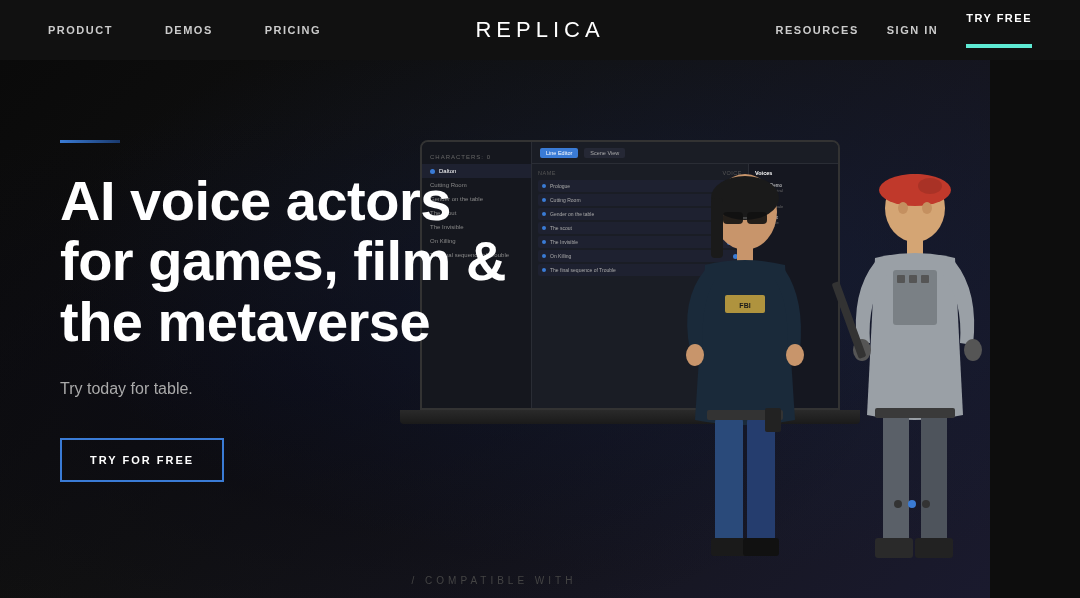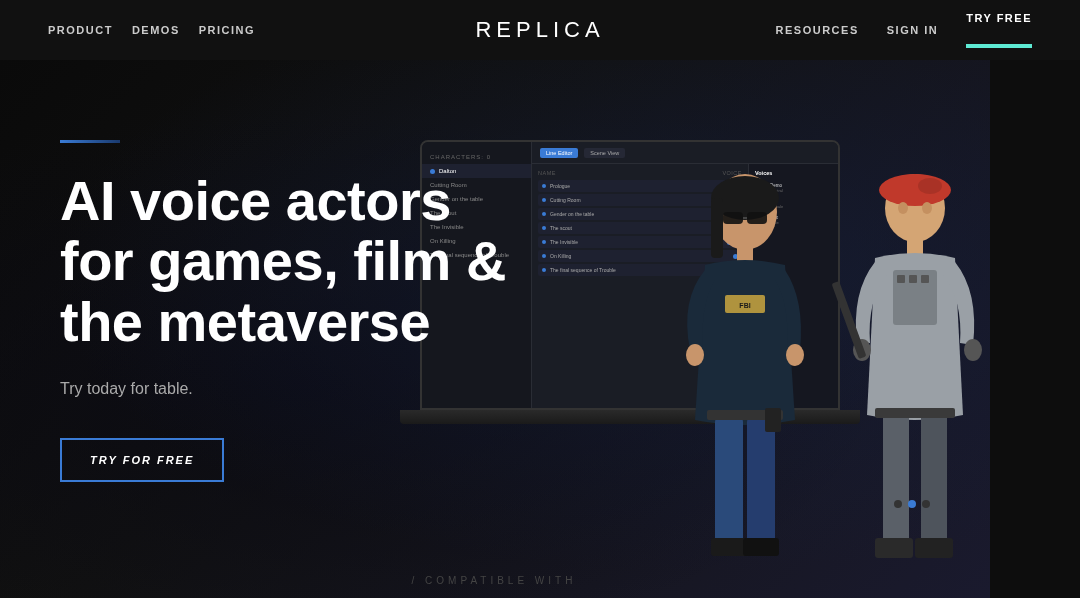--- a/index.html
+++ b/index.html
@@ -18,21 +18,21 @@
       align-items: center;
       justify-content: space-between;
       padding: 0 48px;
       height: 60px;
       background: #111;
       position: relative;
       z-index: 10;
     }
     .nav-left {
       display: flex;
-      gap: 19px;
+      gap: 52px;
     }
     .nav-left a {
       color: #ccc;
       text-decoration: none;
       font-size: 11px;
       font-weight: 600;
       letter-spacing: 1.5px;
       text-transform: uppercase;
     }
     .nav-logo {
@@ -116,21 +116,20 @@
       color: #fff;
       text-decoration: none;
       font-size: 11px;
       font-weight: 700;
       letter-spacing: 2px;
       text-transform: uppercase;
       padding: 14px 28px;
       cursor: pointer;
       background: transparent;
       transition: background 0.2s;
-      font-style: italic;
     }
 
     
     .hero-visual {
       position: absolute;
       right: -20px;
       top: 20px;
       width: 620px;
       height: 520px;
     }

